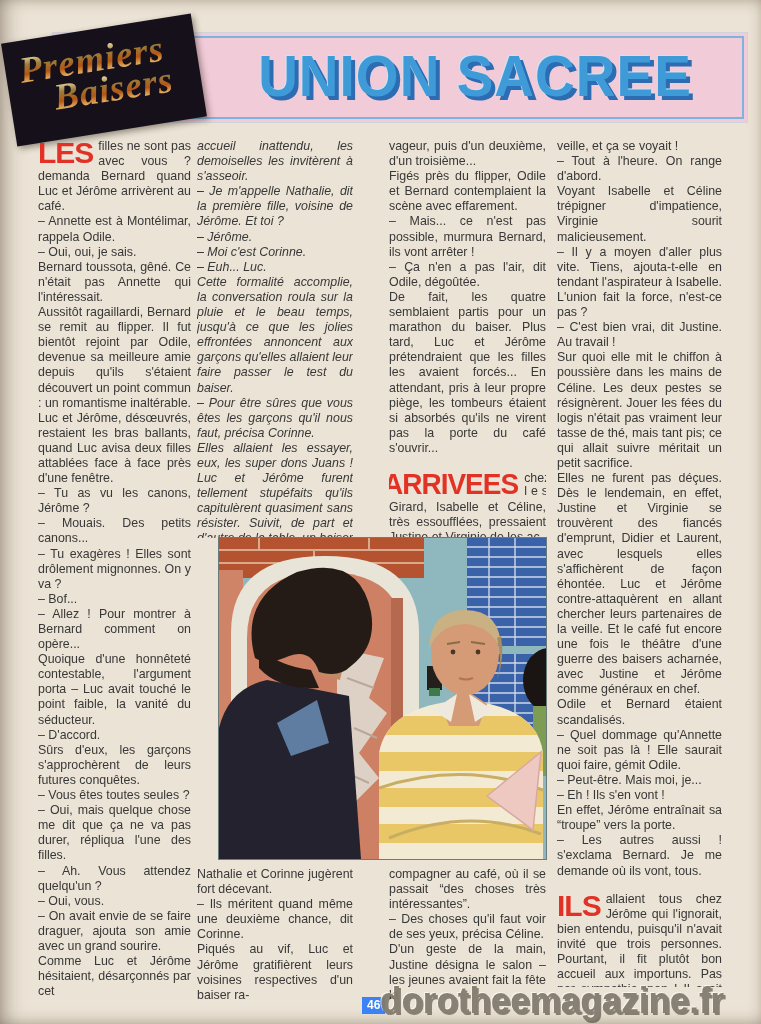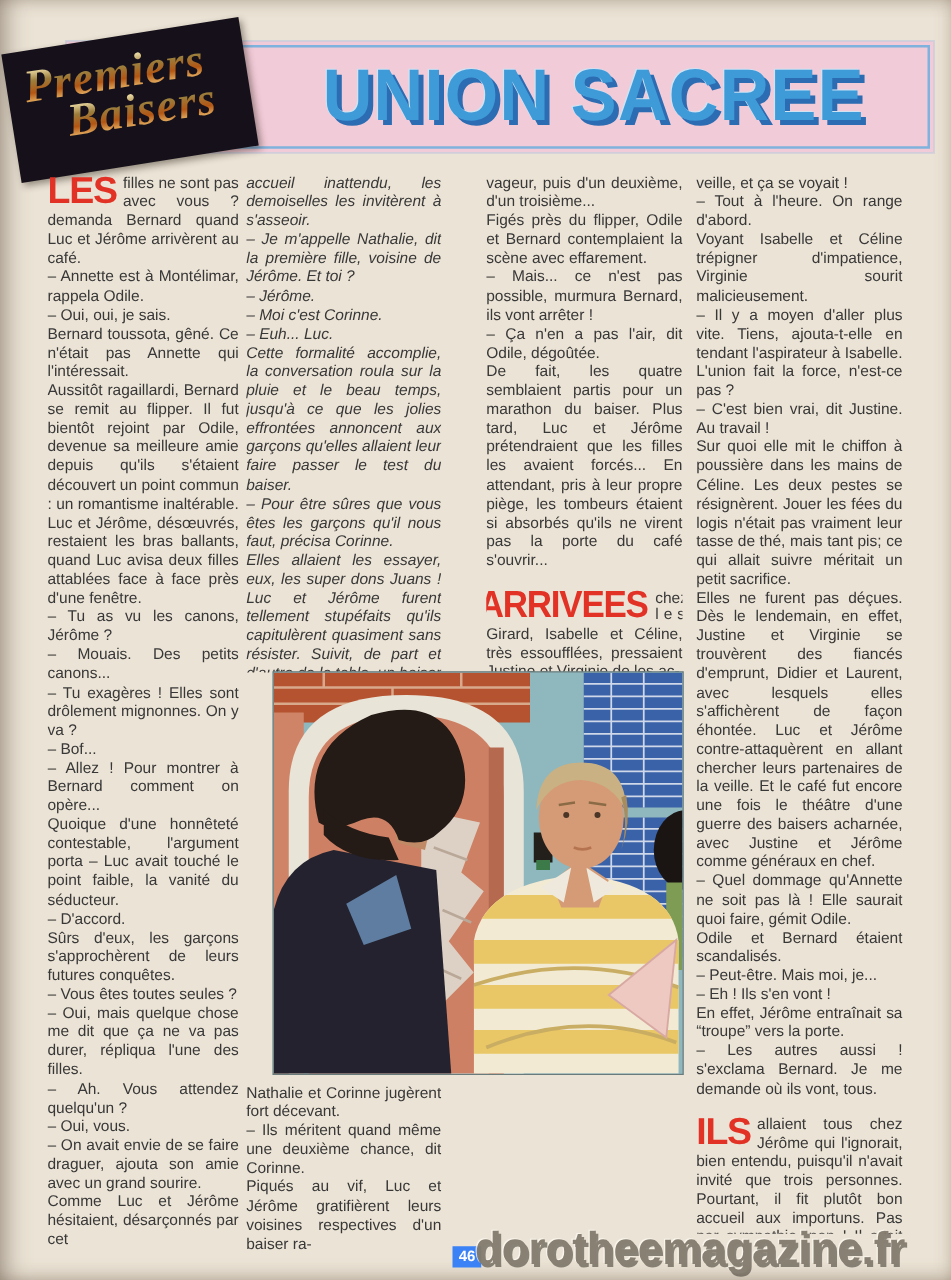--- a/index.html
+++ b/index.html
@@ -137,32 +137,37 @@
       </div>
     <div class="sec-head">
       <span class="sec-word">ARRIVEES</span>
       <span class="sec-side">
         <span>chez</span>
         <span class="spread">les</span>
       </span>
     </div>
     <p class="para">Girard, Isabelle et Céline, très essoufflées, pressaient Justine et Virginie de les ac-</p>
   </div>
+  <div class="col" id="col3-bottom">
+      <p class="para">compagner au café, où il se passait “des choses très intéressantes”.</p>
+      <p class="para">– Des choses qu'il faut voir de ses yeux, précisa Céline.</p>
+      <p class="para">D'un geste de la main, Justine désigna le salon – les jeunes avaient fait la fête la</p>
+    </div>
 
   <div class="col" id="col4">
     <div>
         <p class="para">veille, et ça se voyait !</p>
         <p class="para">– Tout à l'heure. On range d'abord.</p>
         <p class="para">Voyant Isabelle et Céline trépigner d'impatience, Virginie sourit malicieusement.</p>
         <p class="para">– Il y a moyen d'aller plus vite. Tiens, ajouta-t-elle en tendant l'aspirateur à Isabelle. L'union fait la force, n'est-ce pas ?</p>
         <p class="para">– C'est bien vrai, dit Justine. Au travail !</p>
         <p class="para">Sur quoi elle mit le chiffon à poussière dans les mains de Céline. Les deux pestes se résignèrent. Jouer les fées du logis n'était pas vraiment leur tasse de thé, mais tant pis; ce qui allait suivre méritait un petit sacrifice.</p>
         <p class="para">Elles ne furent pas déçues. Dès le lendemain, en effet, Justine et Virginie se trouvèrent des fiancés d'emprunt, Didier et Laurent, avec lesquels elles s'affichèrent de façon éhontée. Luc et Jérôme contre-attaquèrent en allant chercher leurs partenaires de la veille. Et le café fut encore une fois le théâtre d'une guerre des baisers acharnée, avec Justine et Jérôme comme généraux en chef.</p>
+        <p class="para">Odile et Bernard étaient scandalisés.</p>
         <p class="para">– Quel dommage qu'Annette ne soit pas là ! Elle saurait quoi faire, gémit Odile.</p>
-        <p class="para">Odile et Bernard étaient scandalisés.</p>
         <p class="para">– Peut-être. Mais moi, je...</p>
         <p class="para">– Eh ! Ils s'en vont !</p>
         <p class="para">En effet, Jérôme entraînait sa “troupe” vers la porte.</p>
         <p class="para">– Les autres aussi ! s'exclama Bernard. Je me demande où ils vont, tous.</p>
       </div>
     <div style="height:13px"></div>
     <p class="para"><span class="dropcap">ILS</span><span>allaient tous chez Jérôme qui l'ignorait, bien entendu, puisqu'il n'avait invité que trois personnes. Pourtant, il fit plutôt bon accueil aux importuns. Pas par sympathie, non !  Il avait un plan pour sortir de</span></p>
   </div>
 
   <div id="photo" role="img" aria-label="Deux jeunes hommes dans le café : un brun en veste sombre regardant vers le bas et un blond en polo rayé jaune et blanc, bras croisés, devant une porte saumon et des étagères de cassettes bleues">

